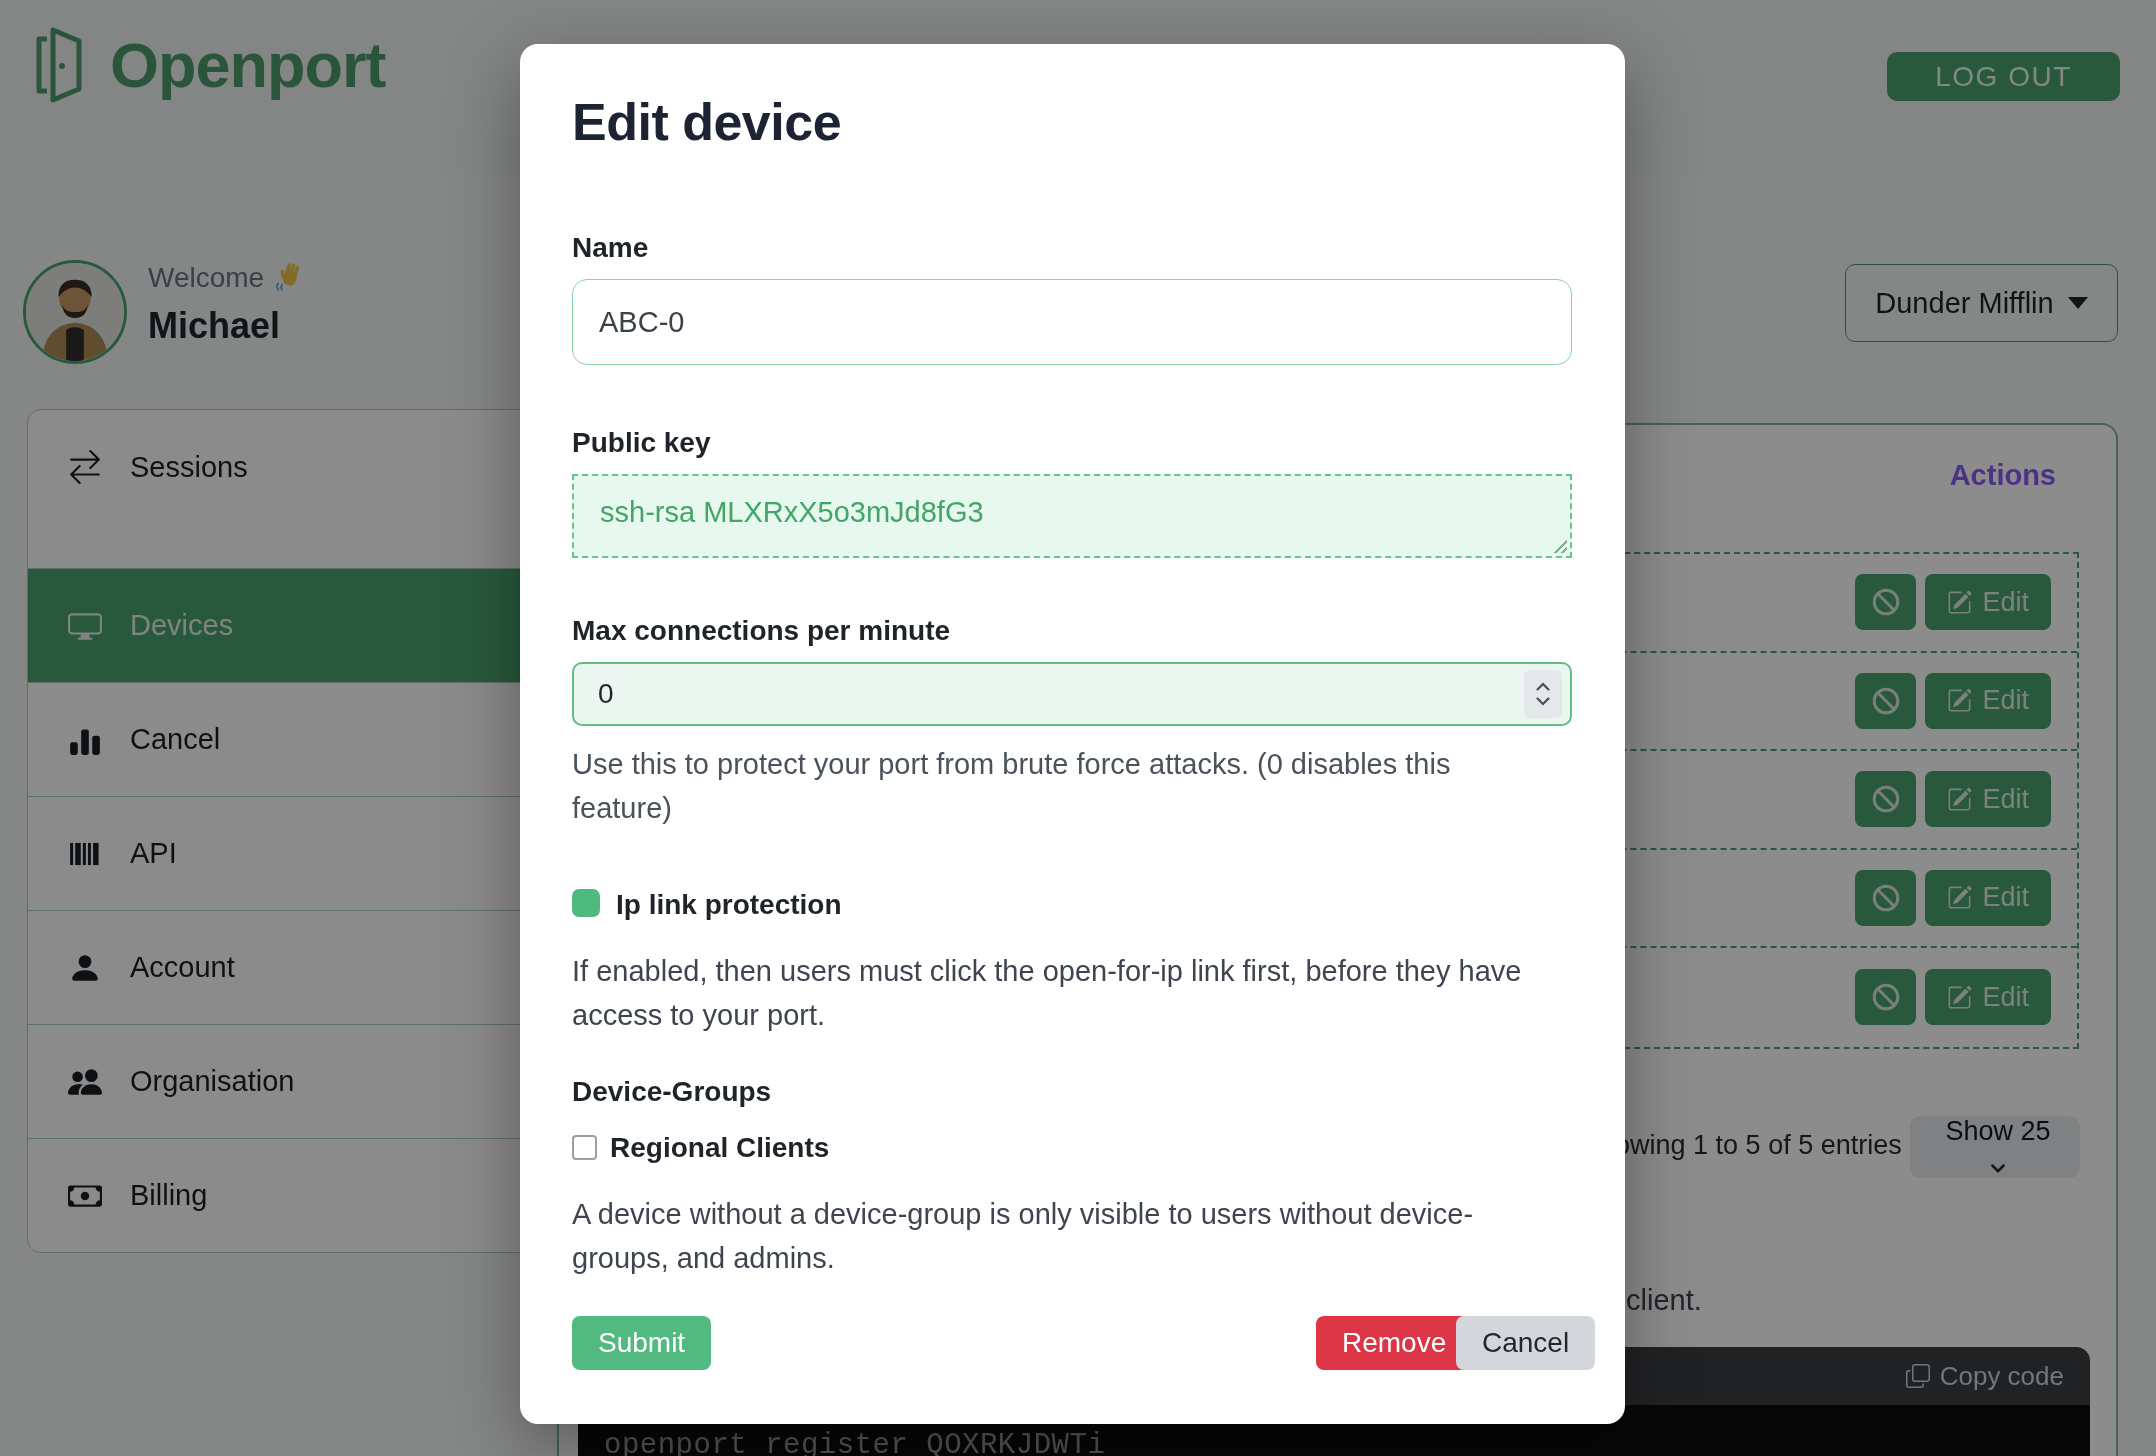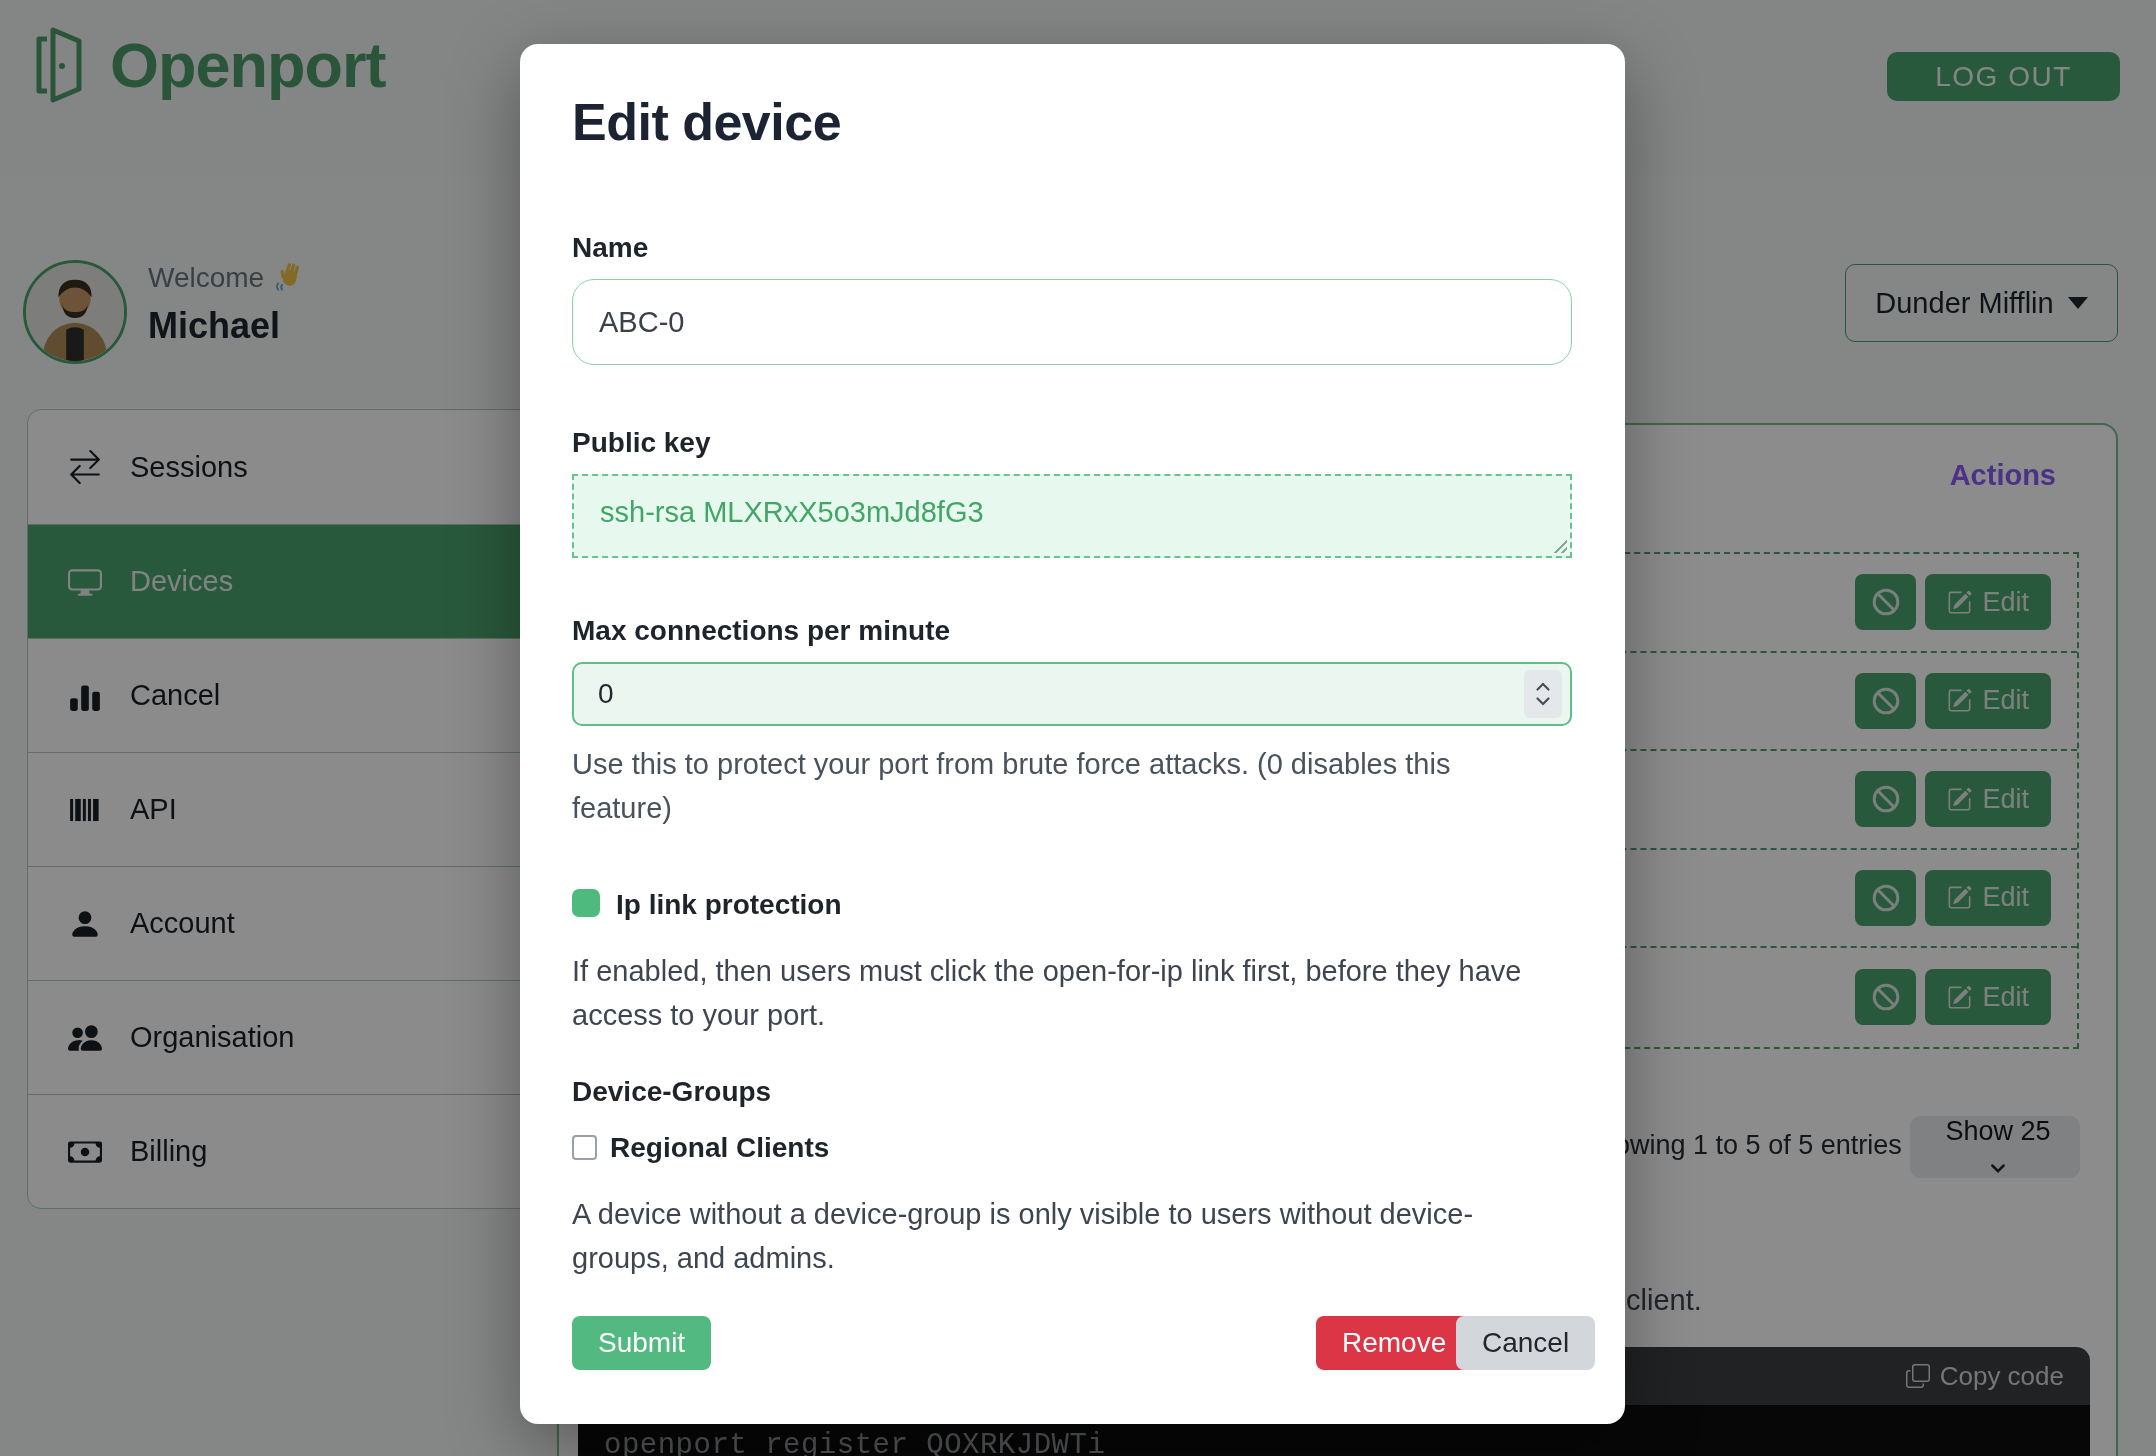--- a/index.html
+++ b/index.html
@@ -23,21 +23,21 @@
   .welcome-line{left:148px;top:262px;font-size:28px;color:#6b7480;display:flex;align-items:center;gap:10px;}
   .user-name{left:148px;top:305px;font-size:36px;font-weight:700;color:#20252c;}
 
   
   .side{left:27px;top:409px;width:505px;border:1.5px solid #abcdb6;border-radius:14px;
         overflow:hidden;background:#fdfefd;}
   .side-item{height:114px;display:flex;align-items:center;gap:28px;padding-left:40px;
              border-top:1.5px solid #abcdb6;color:#1b2026;font-size:29px;cursor:pointer;box-sizing:border-box;}
   .side-item:first-child{border-top:none;}
   .side-item svg{width:34px;height:34px;flex:0 0 34px;}
-  .side-item.active{background:#4ba26d;color:#e9f1ec;}
+  .side-item.active{background:#4ba26d;color:#e9f1ec;margin-top:44px;}
 
   
   .org-btn{left:1845px;top:264px;width:273px;height:78px;border:1.5px solid #4f9c6c;border-radius:10px;
            background:transparent;display:flex;align-items:center;justify-content:center;gap:14px;
            font-size:29px;color:#1d2228;cursor:pointer;font-family:"Liberation Sans",sans-serif;}
   .caret{width:0;height:0;border-left:10px solid transparent;border-right:10px solid transparent;
          border-top:12px solid #20252c;}
 
   
   .card{left:557px;top:423px;width:1561px;height:1400px;background:#ffffff;
@@ -69,21 +69,21 @@
   .code-hd svg{width:24px;height:24px;}
   .code-bd{height:120px;background:#0d0e0f;padding:24px 0 0 26px;box-sizing:border-box;}
   .code-bd code{font-family:"Liberation Mono",monospace;font-size:29px;color:#95999d;letter-spacing:.5px;}
 
   
   .backdrop{left:0;top:0;width:2156px;height:1456px;background:rgba(0,0,0,.45);z-index:50;}
   .modal{left:520px;top:44px;width:1105px;height:1380px;background:#fff;border-radius:18px;
          box-shadow:0 22px 70px rgba(0,0,0,.35);z-index:100;}
   .m-title{left:52px;top:48px;font-size:52px;font-weight:700;color:#1c2434;letter-spacing:-.5px;}
   .m-label{font-size:28px;font-weight:700;color:#1f242b;}
-  .name-input{left:52px;top:235px;width:1000px;height:86px;border:1.5px solid #86d4a8;border-radius:22px;
+  .name-input{left:52px;top:235px;width:1000px;height:86px;border:1.5px solid #86d4a8;border-radius:15px;
               padding:12px 26px;font-size:29px;color:#3a4149;box-sizing:border-box;outline:none;
               font-family:"Liberation Sans",sans-serif;background:#fff;}
   .pk-box{left:52px;top:430px;width:1000px;height:84px;border:2px dashed #66c48f;background:#e7f9ee;
           padding:20px 26px;font-size:29px;color:#43a567;box-sizing:border-box;}
   .pk-grip{right:3px;bottom:3px;width:16px;height:16px;
            background:repeating-linear-gradient(135deg,transparent 0 3px,#7fae92 3px 5px);
            clip-path:polygon(100% 0,100% 100%,0 100%);}
   .num-input{left:52px;top:618px;width:1000px;height:64px;border:2px solid #5fbd85;background:#ecf6f0;
              border-radius:10px;display:flex;align-items:center;padding:0 8px 0 24px;
              font-size:28px;color:#23282e;box-sizing:border-box;justify-content:space-between;}

